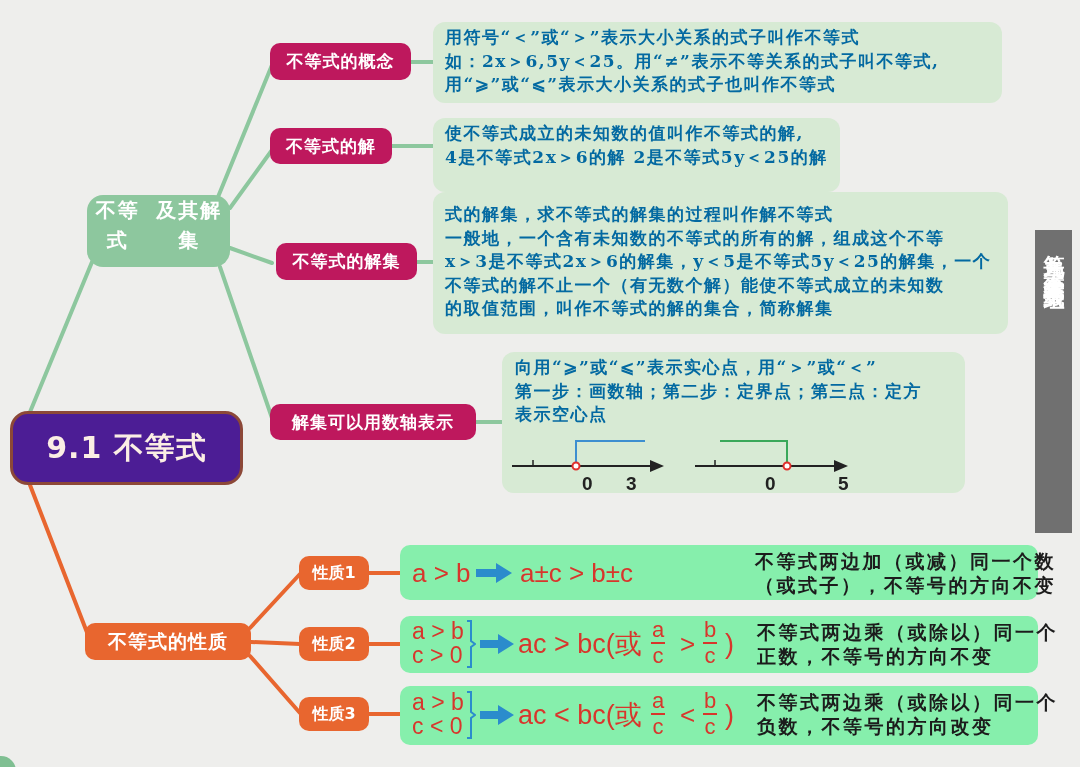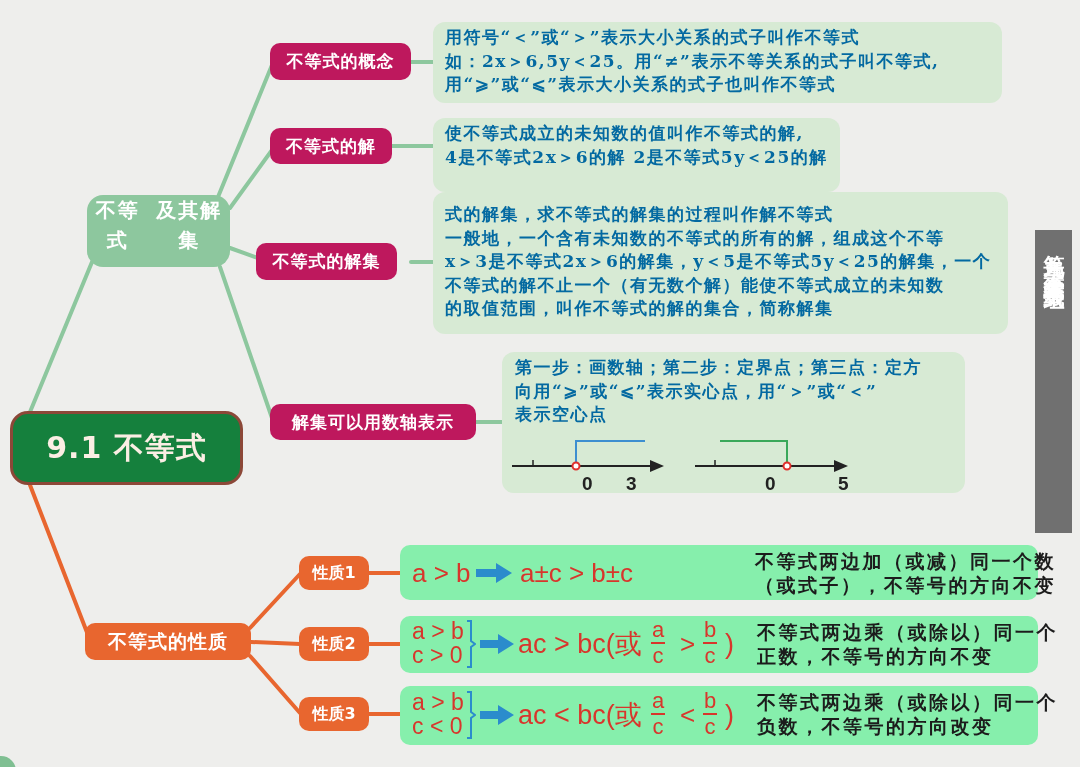--- a/index.html
+++ b/index.html
@@ -1,21 +1,21 @@
 <!DOCTYPE html>
 <html><head>
 <meta charset="utf-8">
 <style>
 *{box-sizing:border-box;margin:0;padding:0}
 body{width:1080px;height:767px;background:#eeeeec;position:relative;overflow:hidden;font-family:"DejaVu Sans",sans-serif}
 #links{position:absolute;left:0;top:0;z-index:0}
 .gnode{position:absolute;z-index:1;background:#be185d;color:#fff;border-radius:10px;font-weight:bold;font-size:17px;display:flex;align-items:center;justify-content:center;letter-spacing:1px;white-space:nowrap;font-family:Liberation Serif, serif}
 .gbranch{position:absolute;z-index:1;background:#8dc79e;color:#fff;border-radius:16px;font-weight:bold;font-size:20px;line-height:30px;letter-spacing:2px;text-align:center;display:flex;flex-direction:row;justify-content:center;font-family:"DejaVu Sans",sans-serif}
 .gbox{position:absolute;z-index:1;background:#d7ead4;border-radius:12px;color:#0369a1;font-family:"DejaVu Serif",serif;font-weight:bold;font-size:17px;line-height:23.5px;letter-spacing:1.5px;white-space:nowrap;padding-left:12px}
-.root{position:absolute;z-index:1;left:10px;top:411px;width:233px;height:74px;background:#15803d;border:3px solid #8c4838;border-radius:18px;color:#fbeee4;font-weight:bold;font-size:30px;letter-spacing:1px;display:flex;align-items:center;justify-content:center;font-family:"DejaVu Sans",sans-serif}
+.root{position:absolute;z-index:1;left:10px;top:411px;width:233px;height:74px;background:#4c1d95;border:3px solid #8c4838;border-radius:18px;color:#fbeee4;font-weight:bold;font-size:30px;letter-spacing:1px;display:flex;align-items:center;justify-content:center;font-family:"DejaVu Sans",sans-serif}
 .onode{position:absolute;z-index:1;background:#e8662f;color:#fff;border-radius:10px;font-weight:bold;display:flex;align-items:center;justify-content:center;white-space:nowrap;font-family:"DejaVu Sans",sans-serif}
 .pbox{position:absolute;z-index:1;left:400px;width:638px;background:#86efac;border-radius:10px}
 .fx{position:absolute;color:#d8362c;font-family:"Liberation Sans",sans-serif;white-space:nowrap}
 .desc{position:absolute;color:#1c1c1c;font-family:Liberation Serif, serif;font-weight:bold;font-size:19px;line-height:24px;letter-spacing:2.5px;white-space:nowrap}
 .frac{position:absolute;display:flex;flex-direction:column;align-items:center;color:#d8362c;font-family:"Liberation Sans",sans-serif;font-size:22px;line-height:22px;width:20px}
 .frac .bar{width:14px;height:1.5px;background:#d8362c;margin:1px 0}
 .sidebar{position:absolute;z-index:1;left:1035px;top:230px;width:37px;height:303px;background:#707070;color:#fff;font-weight:bold;font-size:21px;display:flex;flex-direction:column;align-items:center;padding-top:8px;font-family:"DejaVu Sans",sans-serif}
 .sidebar span{writing-mode:vertical-rl;text-orientation:upright;letter-spacing:2px;line-height:37px}
 .corner{position:absolute;left:-14px;top:756px;width:30px;height:30px;border-radius:50%;background:#7fbf92}
 </style>
@@ -55,21 +55,21 @@
   <span>不等式</span>
   <span>及其解集</span>
 </div>
 
 <div class="gnode" style="left:270px;top:43px;width:141px;height:37px;">
   <span>不等式的概念</span>
 </div>
 <div class="gnode" style="left:270px;top:128px;width:122px;height:36px;">
   <span>不等式的解</span>
 </div>
-<div class="gnode" style="left:256px;top:243px;width:141px;height:37px;">
+<div class="gnode" style="left:276px;top:243px;width:141px;height:37px;">
   <span>不等式的解集</span>
 </div>
 <div class="gnode" style="left:270px;top:404px;width:206px;height:36px;">
   <span>解集可以用数轴表示</span>
 </div>
 
 <div class="gbox" style="left:433px;top:22px;width:569px;height:81px;padding-top:4px;">
   <div>用符号“＜”或“＞”表示大小关系的式子叫作不等式</div>
   <div>如：2x＞6,5y＜25。用“≠”表示不等关系的式子叫不等式,</div>
   <div>用“⩾”或“⩽”表示大小关系的式子也叫作不等式</div>
@@ -79,22 +79,22 @@
   <div>4是不等式2x＞6的解  2是不等式5y＜25的解</div>
 </div>
 <div class="gbox" style="left:433px;top:192px;width:575px;height:142px;padding-top:11px;">
   <div>式的解集，求不等式的解集的过程叫作解不等式</div>
   <div>一般地，一个含有未知数的不等式的所有的解，组成这个不等</div>
   <div>x＞3是不等式2x＞6的解集，y＜5是不等式5y＜25的解集，一个</div>
   <div>不等式的解不止一个（有无数个解）能使不等式成立的未知数</div>
   <div>的取值范围，叫作不等式的解的集合，简称解集</div>
 </div>
 <div class="gbox" style="left:502px;top:352px;width:463px;height:141px;padding-top:4px;padding-left:13px;">
+  <div>向用“⩾”或“⩽”表示实心点，用“＞”或“＜”</div>
   <div>第一步：画数轴；第二步：定界点；第三点：定方</div>
-  <div>向用“⩾”或“⩽”表示实心点，用“＞”或“＜”</div>
   <div>表示空心点</div>
   <svg style="position:absolute;left:0;top:0" width="463" height="141">
     <g>
       <line x1="10" y1="114" x2="152" y2="114" stroke="#222" stroke-width="2"></line>
       <polygon points="148,108 162,114 148,120" fill="#222"></polygon>
       <line x1="31" y1="108" x2="31" y2="114" stroke="#222" stroke-width="1.5"></line>
       <polyline points="74,114 74,89 143,89" fill="none" stroke="#3d8fd0" stroke-width="2"></polyline>
       <circle cx="74" cy="114" r="3.5" fill="#fff" stroke="#e0302c" stroke-width="2"></circle>
       <text x="80" y="138" font-family="Liberation Sans, sans-serif" font-size="19" fill="#222">0</text>
       <text x="124" y="138" font-family="Liberation Sans, sans-serif" font-size="19" fill="#222">3</text>

